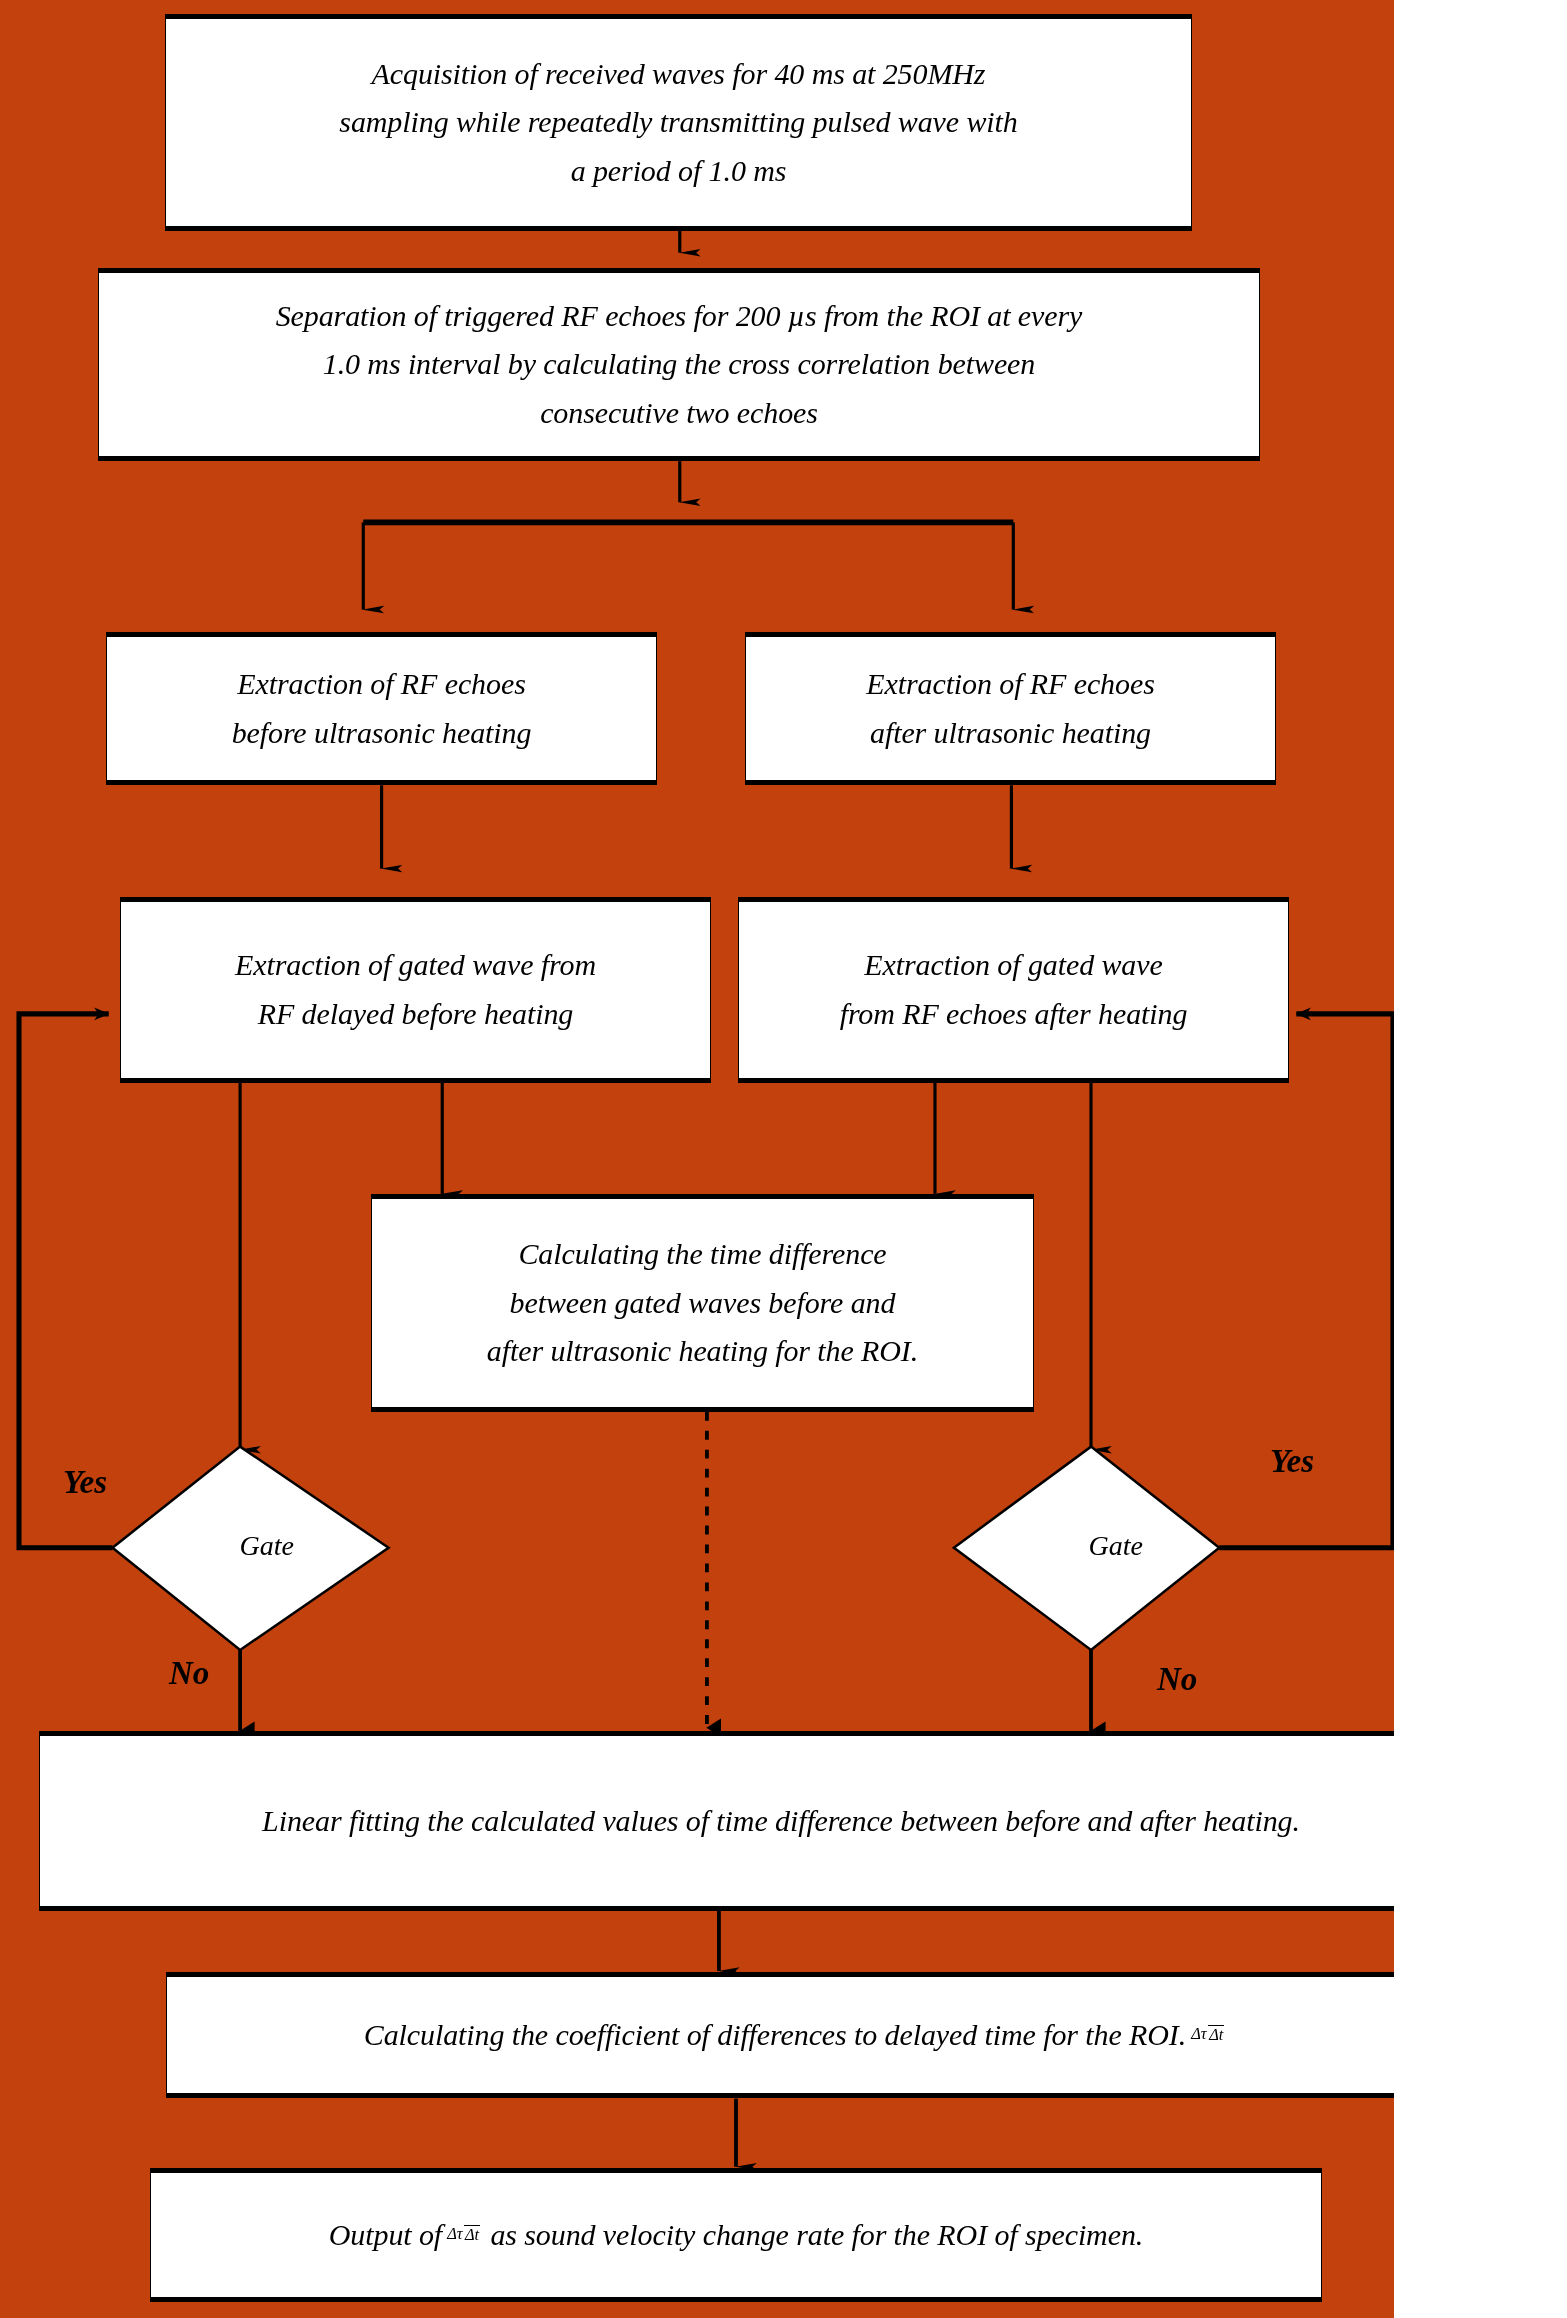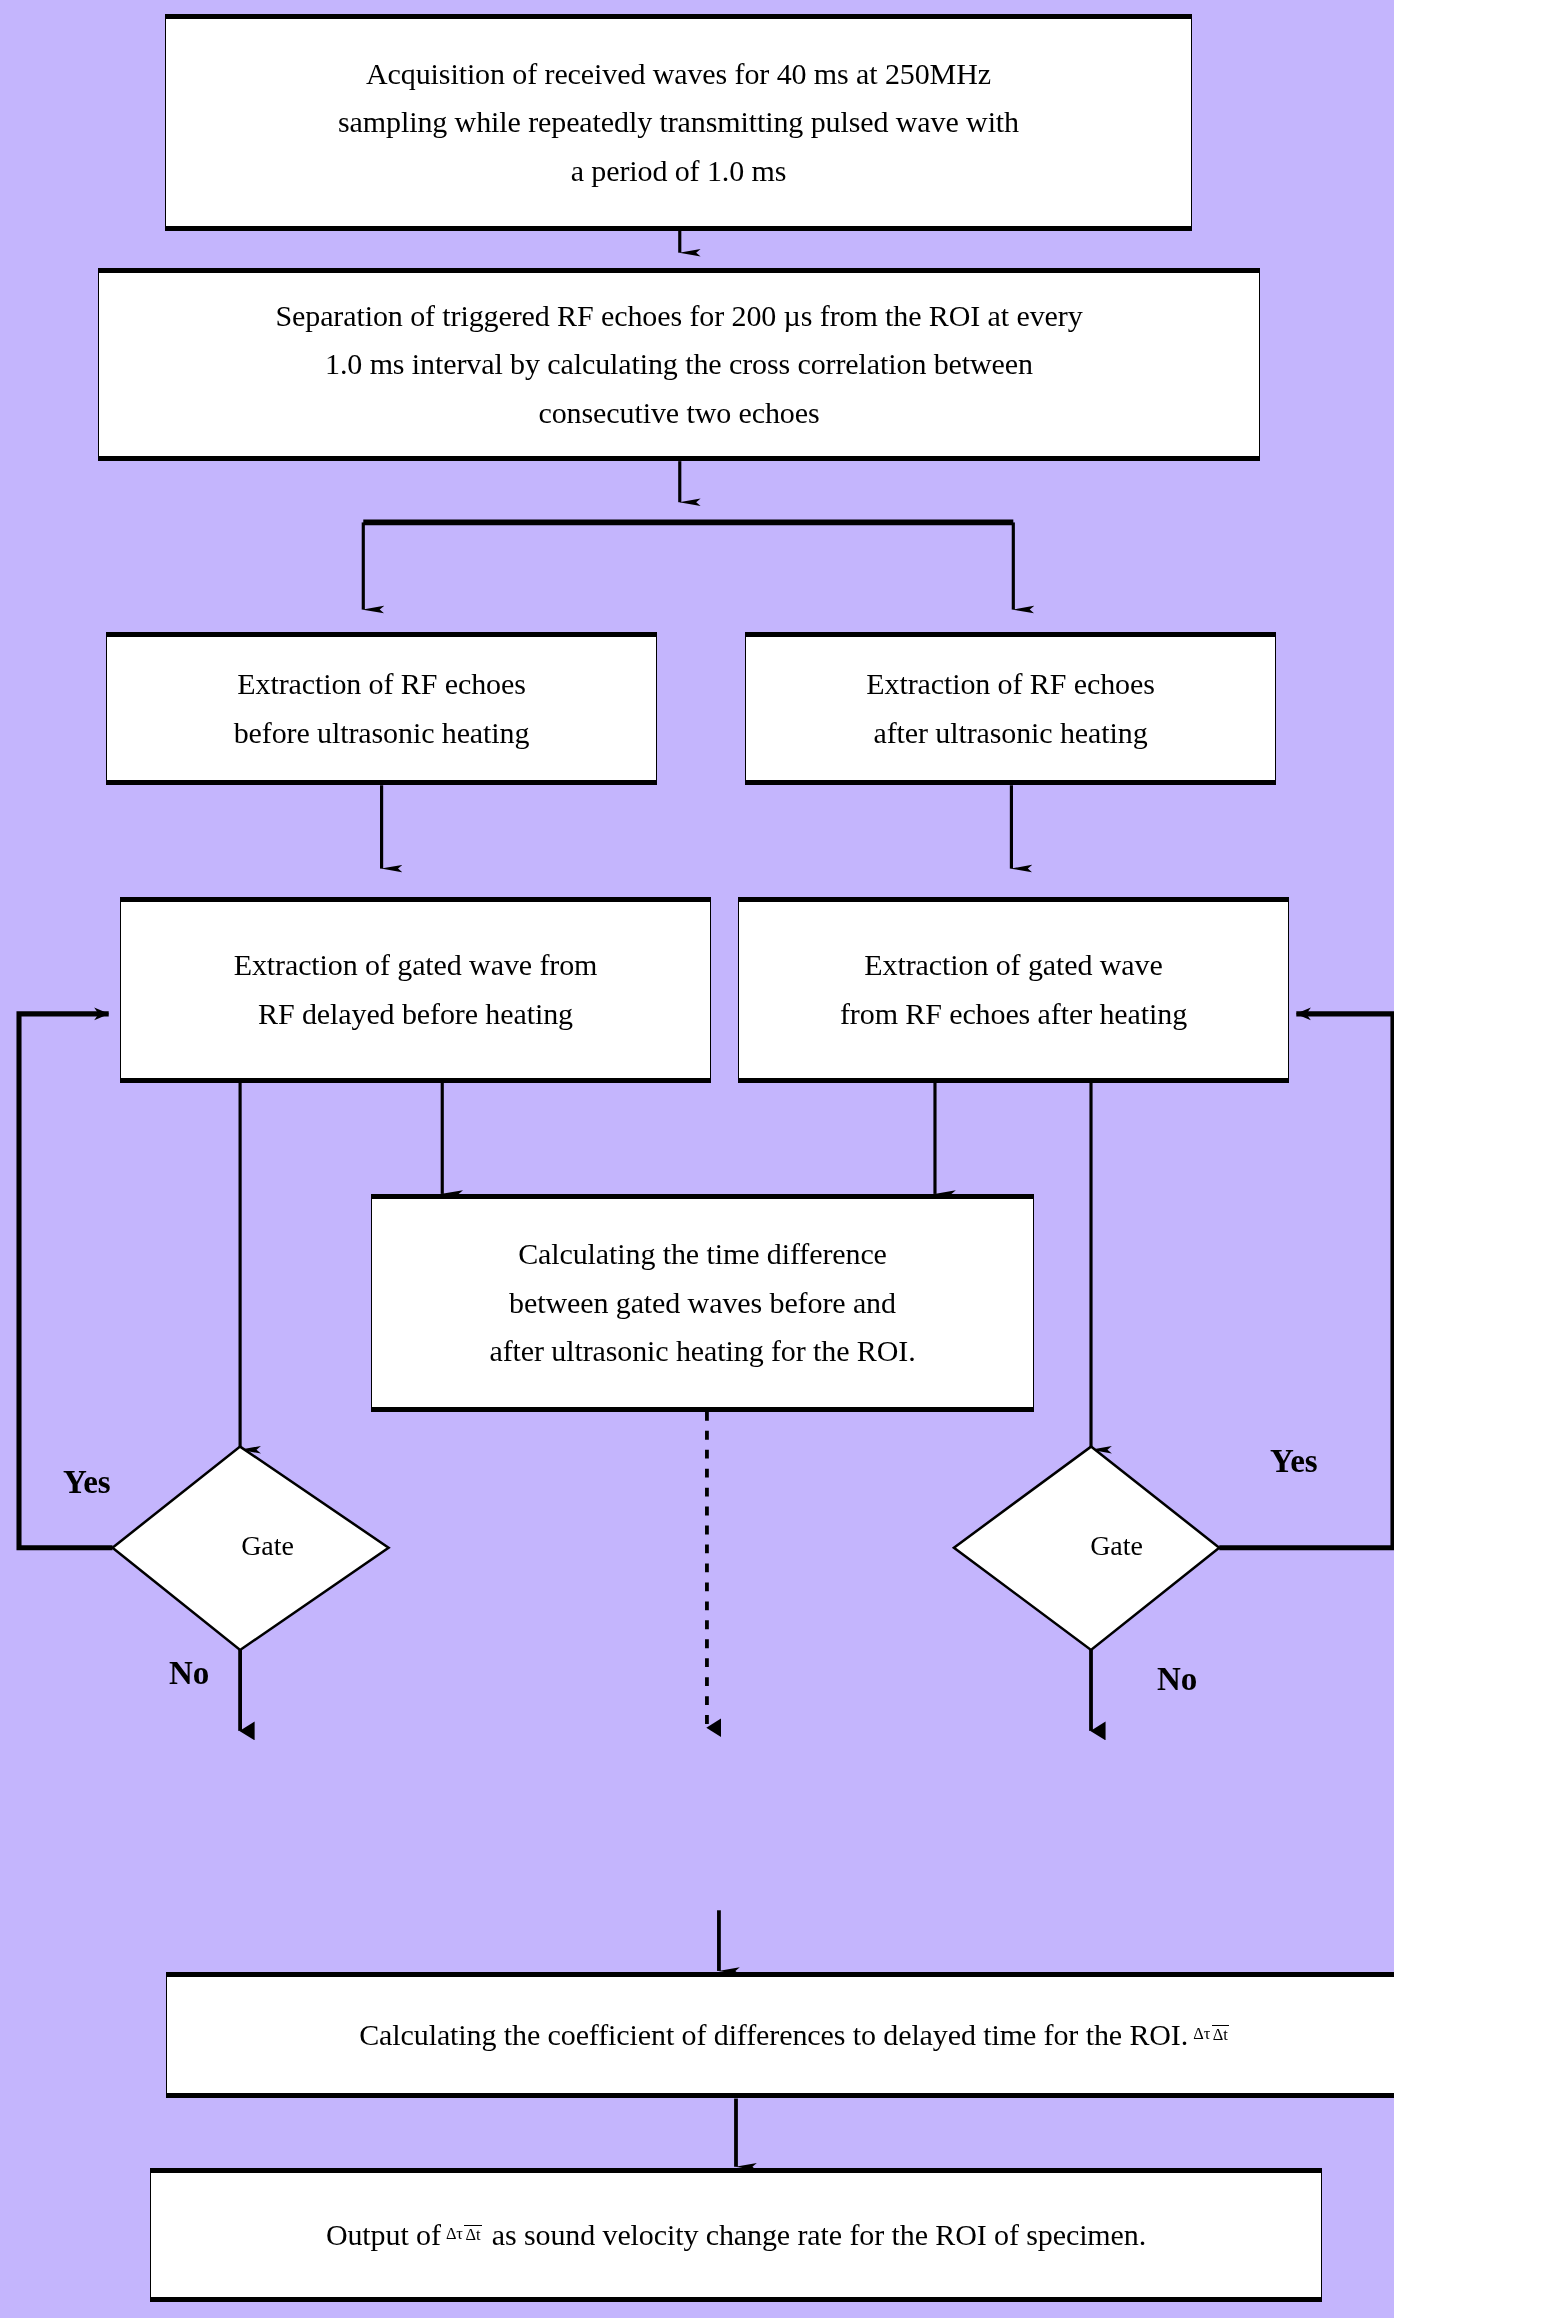--- a/index.html
+++ b/index.html
@@ -1,17 +1,17 @@
 <!DOCTYPE html>
 <html style="font-size:10px"><head>
 <meta charset="utf-8">
 <style>
   html,body{margin:0;padding:0;background:#ffffff;}
   body{font-family:"Liberation Serif", serif;}
-  #root{position:relative;width:1394px;height:2319px;background:#c4b5fd;overflow:hidden;}
+  #root{position:relative;width:1394px;height:2319px;background:#c2410c;overflow:hidden;font-style:italic;}
   svg#flow{position:absolute;top:0;left:0;width:1568px;height:2319px;}
   .node-box{
     position:absolute;
     box-sizing:border-box;
     border:1.9px solid #000000;
     border-top-width:5.7px;
     border-bottom-width:5.7px;
     background:#ffffff;
     display:flex;
     align-items:center;
@@ -155,20 +155,23 @@
     <div class="node-text">Extraction of gated wave
 from RF echoes after heating</div>
   </div>
 
   <div class="node-box" style="left:371px;top:1194px;width:663px;height:218px;">
     <div class="node-text">Calculating the time difference
 between gated waves before and
 after ultrasonic heating for the ROI.</div>
   </div>
 
+  <div class="node-box" style="left:39px;top:1731px;width:1484px;height:180px;">
+    <div class="node-text">Linear fitting the calculated values of time difference between before and after heating.</div>
+  </div>
 
   <div class="node-box" style="left:166px;top:1972px;width:1260px;height:126px;">
     <div class="node-text inline-row">
       <span>Calculating the coefficient of differences to delayed time for the ROI.</span>
       <span class="frac">
         <span class="num">Δτ</span>
         <span class="den">Δt</span>
       </span>
     </div>
   </div>

